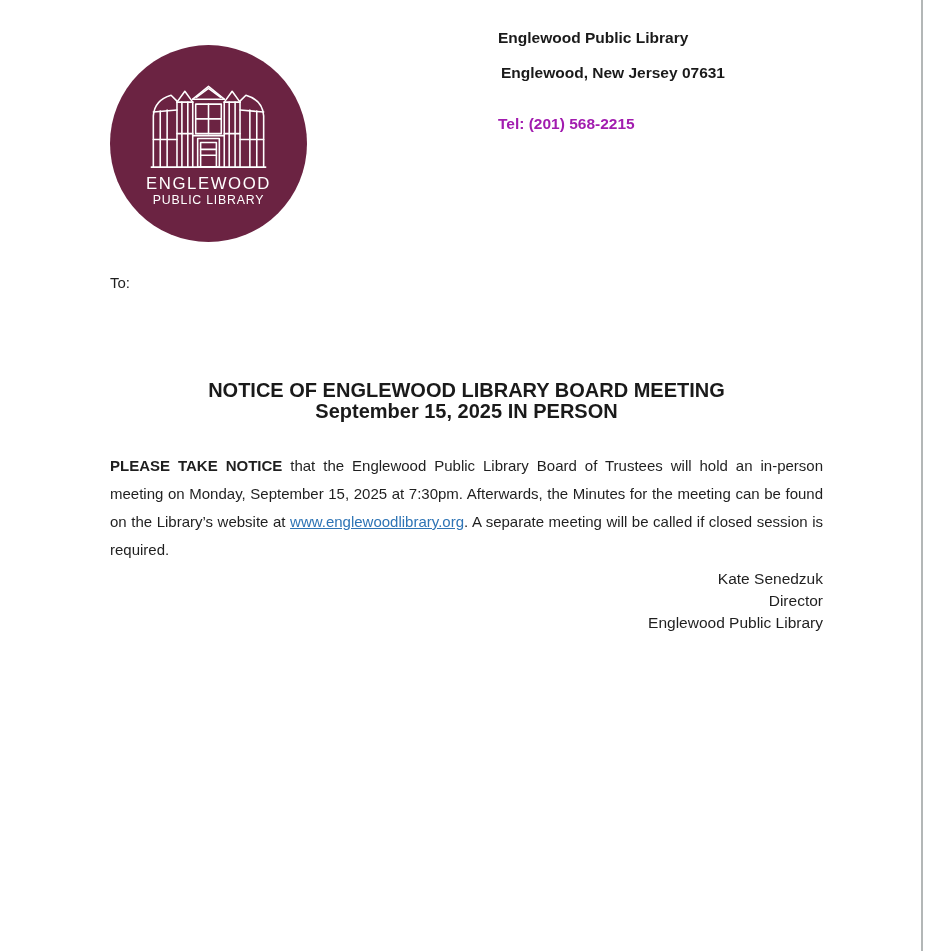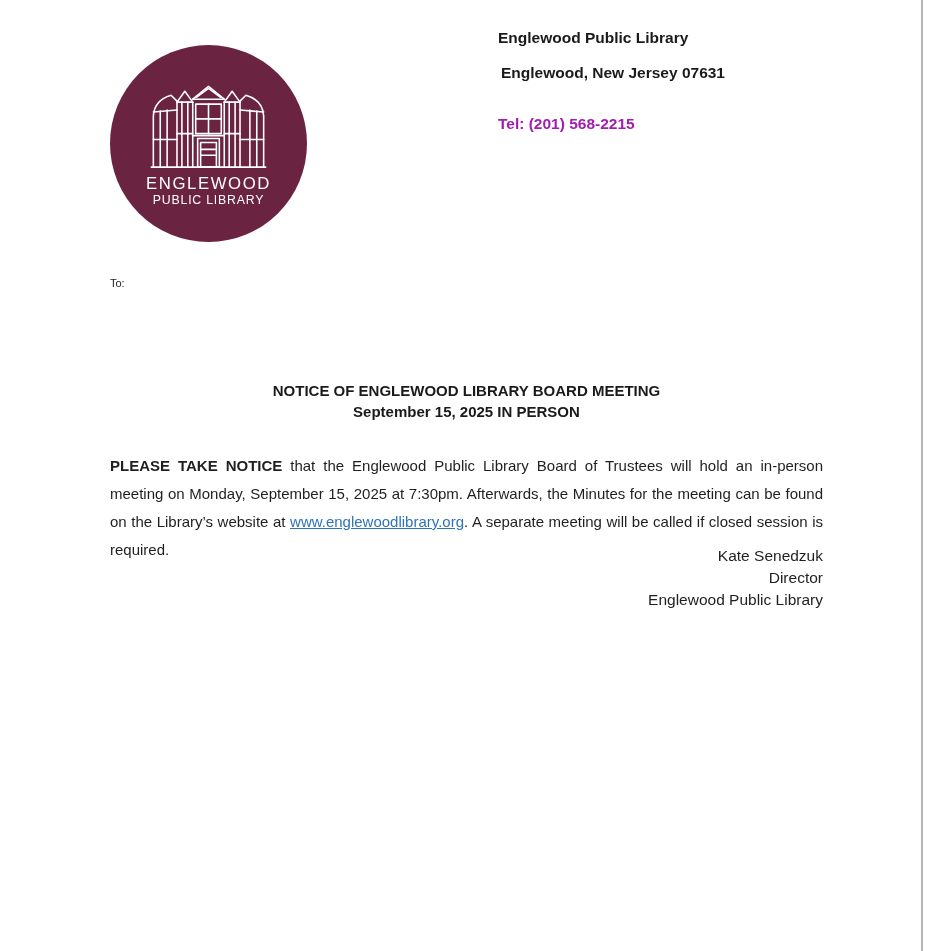--- a/index.html
+++ b/index.html
@@ -29,42 +29,42 @@
   .phone {
     position: absolute; left: 498px; top: 113px;
     font-weight: bold; font-size: 15.5px; line-height: 21.5px;
     color: #a21caf;
   }
 
   .logo { position: absolute; left: 110px; top: 45px; width: 197px; height: 197px; text-align: right; }
 
   .recipients {
     position: absolute; left: 110px; top: 272px;
-    display: flex; font-size: 11px; line-height: 22px; gap: 12px;
+    display: flex; font-size: 15px; line-height: 22px; gap: 12px;
   }
   .recipients .to-label { width: 55px; }
   .recipients .recipient-line { white-space: pre-wrap; }
 
   .content { position: absolute; left: 110px; width: 713px; }
 
   .notice-title {
     top: 380px; text-align: center;
-    font-weight: bold; font-size: 15px; line-height: 21px;
+    font-weight: bold; font-size: 20px; line-height: 21px;
     color: #1a1a1a;
   }
 
   .notice-body {
     top: 437px; text-align: justify;
     font-size: 15px; line-height: 28px;
   }
   .notice-body .emph { font-weight: bold; }
   .notice-body a.website-link { text-decoration: underline; cursor: pointer; }
 
   .signature {
-    top: 545px; text-align: right;
+    top: 568px; text-align: right;
     font-size: 15.5px; line-height: 22px;
   }
 </style>
 </head>
 <body>
 
 <div class="page">
 
   <div class="page-edge-line"></div>
 

